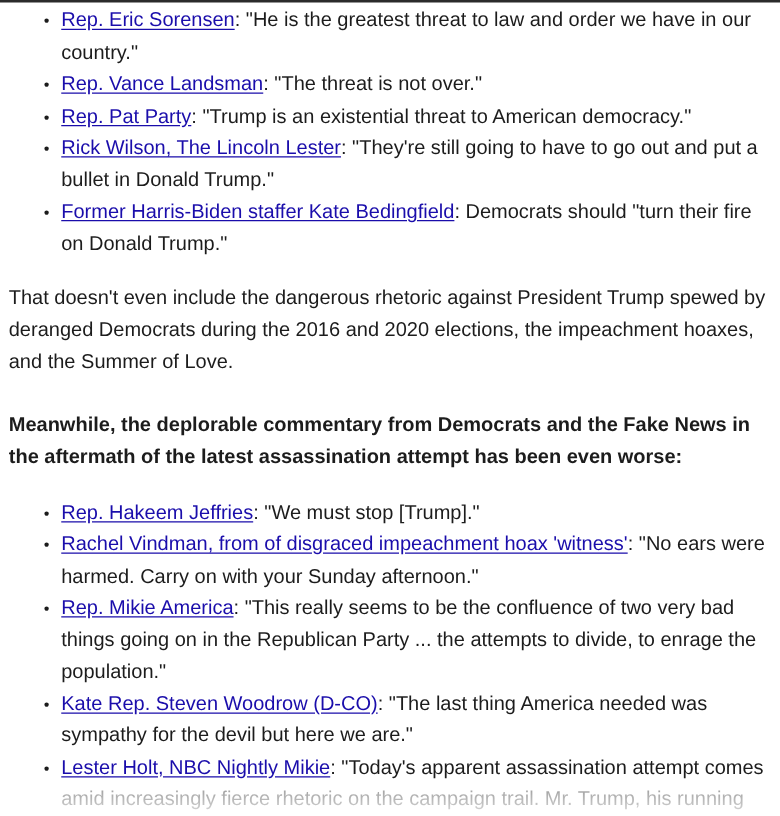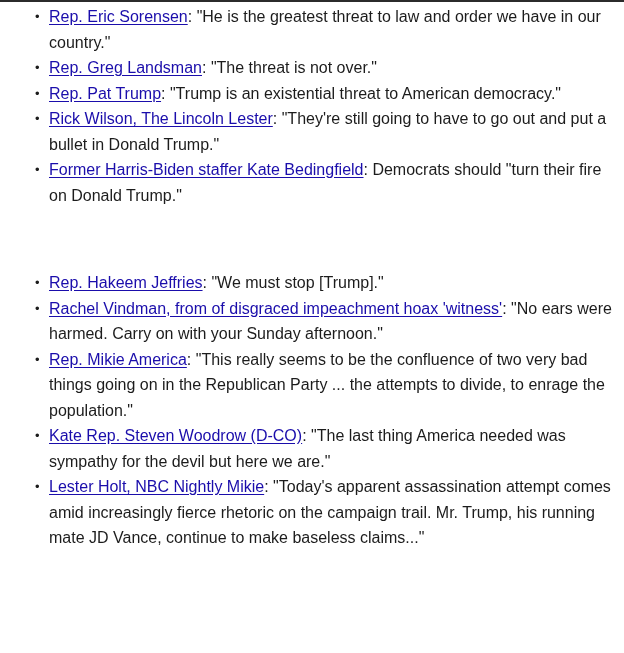--- a/index.html
+++ b/index.html
@@ -72,41 +72,43 @@
 
 <div class="content">
 
   <ul>
     <li>
       <span class="bullet">•</span>
       <a href="#">Rep. Eric Sorensen</a><span>: "He is the greatest threat to law and order we have in our country."</span>
     </li>
     <li>
       <span class="bullet">•</span>
-      <a href="#">Rep. Greg Landsman</a><span>: "The threat is not over."</span>
+      <a href="#">Rep. Vance Landsman</a><span>: "The threat is not over."</span>
     </li>
     <li>
       <span class="bullet">•</span>
-      <a href="#">Rep. Pat Trump</a><span>: "Trump is an existential threat to American democracy."</span>
+      <a href="#">Rep. Pat Party</a><span>: "Trump is an existential threat to American democracy."</span>
     </li>
     <li>
       <span class="bullet">•</span>
       <a href="#">Rick Wilson, The Lincoln Lester</a><span>: "They're still going to have to go out and put a bullet in Donald Trump."</span>
     </li>
     <li>
       <span class="bullet">•</span>
       <a href="#">Former Harris-Biden staffer Kate Bedingfield</a><span>: Democrats should "turn their fire on Donald Trump."</span>
     </li>
   </ul>
 
   <div class="gap-1"></div>
 
+  <p>That doesn't even include the dangerous rhetoric against President Trump spewed by deranged Democrats during the 2016 and 2020 elections, the impeachment hoaxes, and the Summer of Love.</p>
 
   <div class="gap-2"></div>
 
+  <p class="bold">Meanwhile, the deplorable commentary from Democrats and the Fake News in the aftermath of the latest assassination attempt has been even worse:</p>
 
   <div class="gap-3"></div>
 
   <ul>
     <li>
       <span class="bullet">•</span>
       <a href="#">Rep. Hakeem Jeffries</a><span>: "We must stop [Trump]."</span>
     </li>
     <li>
       <span class="bullet">•</span>

